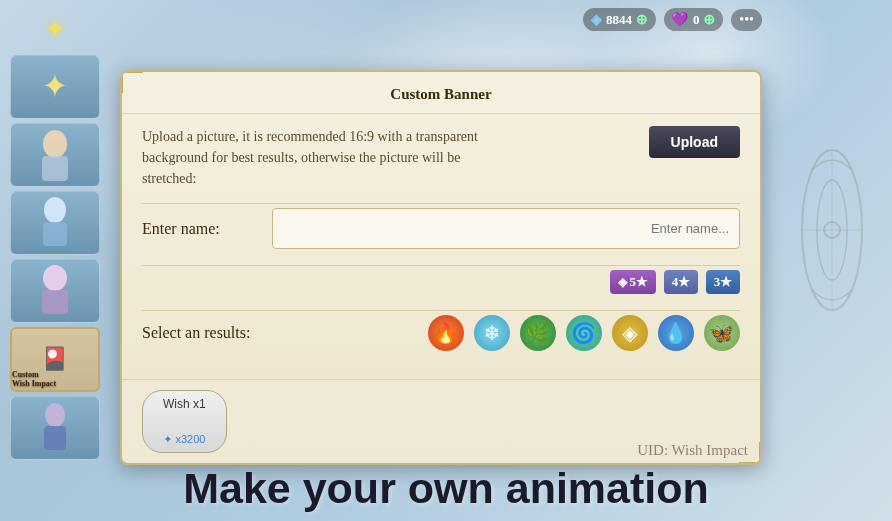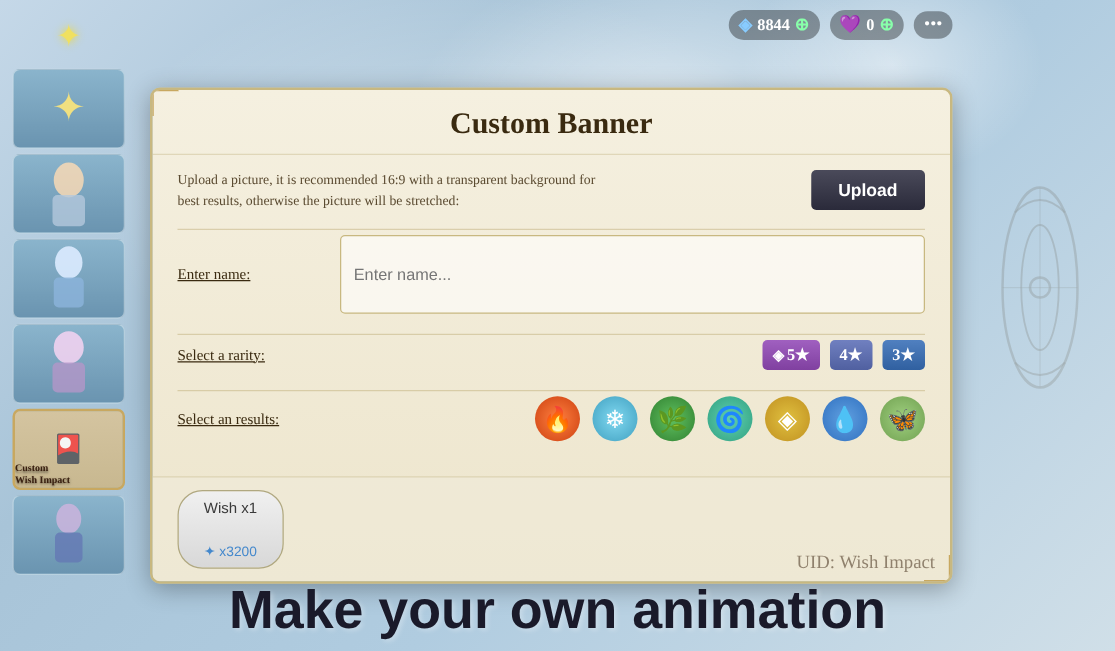--- a/index.html
+++ b/index.html
@@ -174,40 +174,40 @@
       overflow: hidden;
     }
 
     .modal-header {
       text-align: center;
       padding: 14px 20px 10px;
       border-bottom: 1px solid rgba(180,160,100,0.3);
     }
 
     .modal-title {
-      font-size: 24px;
+      font-size: 15px;
       color: #3a2a10;
       font-weight: bold;
       font-family: 'Georgia', serif;
     }
 
     .modal-body {
       padding: 12px 20px;
     }
 
     
     .upload-section {
       display: flex;
       align-items: flex-start;
       justify-content: space-between;
       margin-bottom: 14px;
     }
 
     .upload-desc {
-      font-size: 11px;
+      font-size: 14px;
       color: #5a4a30;
       line-height: 1.5;
       max-width: 340px;
     }
 
     .select-btn {
       background: linear-gradient(180deg, #4a4a5a 0%, #2a2a3a 100%);
       color: #fff;
       border: none;
       border-radius: 4px;
@@ -219,35 +219,35 @@
     }
 
     
     .form-row {
       display: flex;
       align-items: center;
       margin-bottom: 16px;
     }
 
     .form-label {
-      font-size: 12px;
+      font-size: 16px;
       color: #3a2a10;
       min-width: 130px;
-      text-decoration: underline;
     }
 
     .form-input {
       flex: 1;
       border: 1px solid #c8b880;
       border-radius: 4px;
-      padding: 23px 10px;
+      padding: 12px 10px;
       font-size: 13px;
       color: #aaa;
       background: rgba(255,255,255,0.6);
       outline: none;
+      text-align: right;
     }
 
     
     .rarity-options {
       display: flex;
       align-items: center;
       gap: 8px;
       margin-left: auto;
     }
 
@@ -470,21 +470,20 @@
     </div>
     <hr class="divider-line">
 
     <div class="form-row">
       <label class="form-label">Enter name:</label>
       <input class="form-input" type="text" placeholder="Enter name..." style="">
     </div>
     <hr class="divider-line">
 
     <div class="form-row">
-      <label class="form-label">Select a rarity:</label>
       <div class="rarity-options">
         <div class="rarity-badge five-star">
           <span class="rarity-icon">◈</span>
           <span>5★</span>
         </div>
         <div class="rarity-badge four-star">
           <span>4★</span>
         </div>
         <div class="rarity-badge three-star">
           <span>3★</span>

